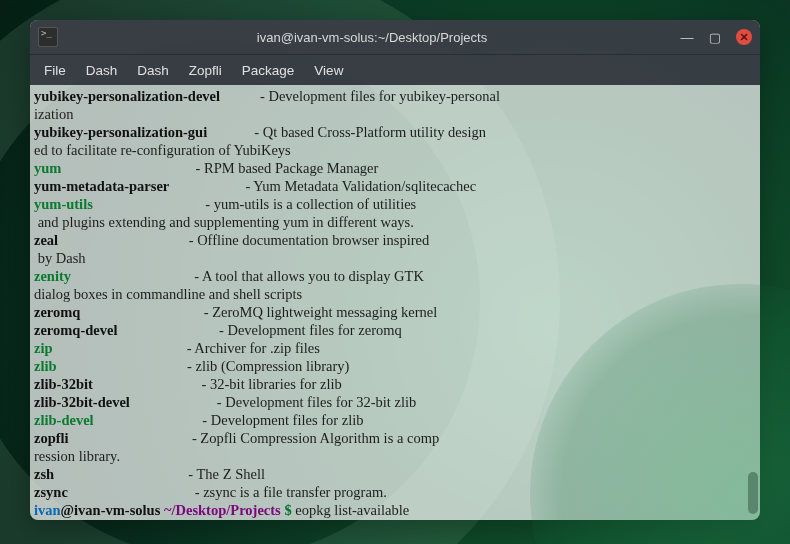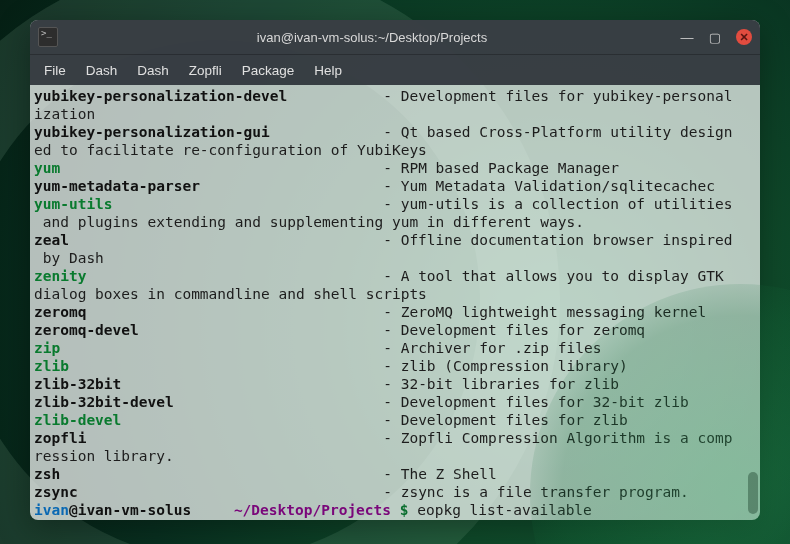--- a/index.html
+++ b/index.html
@@ -130,26 +130,26 @@
     flex: 1;
     padding: 2px 4px 4px 4px;
     font-family: "DejaVu Sans Mono", "Liberation Mono", monospace;
     font-size: 14.5px;
     line-height: 18px;
     color: #1d1d1d;
     overflow: hidden;
     white-space: pre-wrap;
     word-break: break-all;
   }
-  .terminal .row { display: block; }
+  .terminal .row { display: block; font-family: Liberation Serif, serif; }
   .pkg-bold  { font-weight: bold; color: #111; }
   .pkg-green { font-weight: bold; color: #097a2e; }
   .user      { font-weight: bold; color: #0968b3; }
   .host      { font-weight: bold; color: #111; }
-  .path      { font-weight: bold; color: #7a067a; margin-left: 34px; }
+  .path      { font-weight: bold; color: #7a067a; }
   .prompt-dollar { font-weight: bold; color: #0a6e2e; }
   .cmd       { color: #1d1d1d; }
   .scrollbar-stub {
     position: absolute;
     right: 2px;
     bottom: 6px;
     width: 10px;
     height: 42px;
     background: rgba(60,60,60,0.55);
     border-radius: 5px;
@@ -171,21 +171,21 @@
         <span class="win-btn win-close">✕</span>
       </span>
     </div>
 
     <div class="menubar">
       <span class="menu-item">File</span>
       <span class="menu-item">Dash</span>
       <span class="menu-item">Dash</span>
       <span class="menu-item">Zopfli</span>
       <span class="menu-item">Package</span>
-      <span class="menu-item">Help</span>
+      <span class="menu-item">View</span>
     </div>
 
     <div class="terminal" id="terminal"><span class="row"><span class="pkg-bold">yubikey-personalization-devel</span>           - <span>Development files for yubikey-personal</span></span><span class="row">ization</span><span class="row"><span class="pkg-bold">yubikey-personalization-gui</span>             - <span>Qt based Cross-Platform utility design</span></span><span class="row">ed to facilitate re-configuration of YubiKeys</span><span class="row"><span class="pkg-green">yum</span>                                     - <span>RPM based Package Manager</span></span><span class="row"><span class="pkg-bold">yum-metadata-parser</span>                     - <span>Yum Metadata Validation/sqlitecachec</span></span><span class="row"><span class="pkg-green">yum-utils</span>                               - <span>yum-utils is a collection of utilities</span></span><span class="row"> and plugins extending and supplementing yum in different ways.</span><span class="row"><span class="pkg-bold">zeal</span>                                    - <span>Offline documentation browser inspired</span></span><span class="row"> by Dash</span><span class="row"><span class="pkg-green">zenity</span>                                  - <span>A tool that allows you to display GTK </span></span><span class="row">dialog boxes in commandline and shell scripts</span><span class="row"><span class="pkg-bold">zeromq</span>                                  - <span>ZeroMQ lightweight messaging kernel</span></span><span class="row"><span class="pkg-bold">zeromq-devel</span>                            - <span>Development files for zeromq</span></span><span class="row"><span class="pkg-green">zip</span>                                     - <span>Archiver for .zip files</span></span><span class="row"><span class="pkg-green">zlib</span>                                    - <span>zlib (Compression library)</span></span><span class="row"><span class="pkg-bold">zlib-32bit</span>                              - <span>32-bit libraries for zlib</span></span><span class="row"><span class="pkg-bold">zlib-32bit-devel</span>                        - <span>Development files for 32-bit zlib</span></span><span class="row"><span class="pkg-green">zlib-devel</span>                              - <span>Development files for zlib</span></span><span class="row"><span class="pkg-bold">zopfli</span>                                  - <span>Zopfli Compression Algorithm is a comp</span></span><span class="row">ression library.</span><span class="row"><span class="pkg-bold">zsh</span>                                     - <span>The Z Shell</span></span><span class="row"><span class="pkg-bold">zsync</span>                                   - <span>zsync is a file transfer program.</span></span><span class="row"><span class="user">ivan</span><span class="host">@</span><span class="host">ivan-vm-solus</span> <span class="path">~/Desktop/Projects</span> <span class="prompt-dollar">$</span> <span class="cmd">eopkg list-available</span></span></div>
 
     <div class="scrollbar-stub"></div>
 
   </div>
 
 </div>
 

